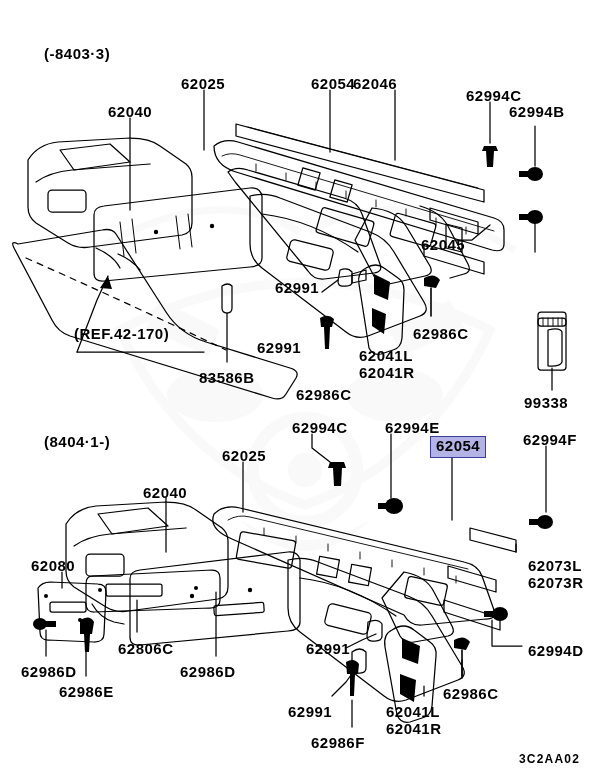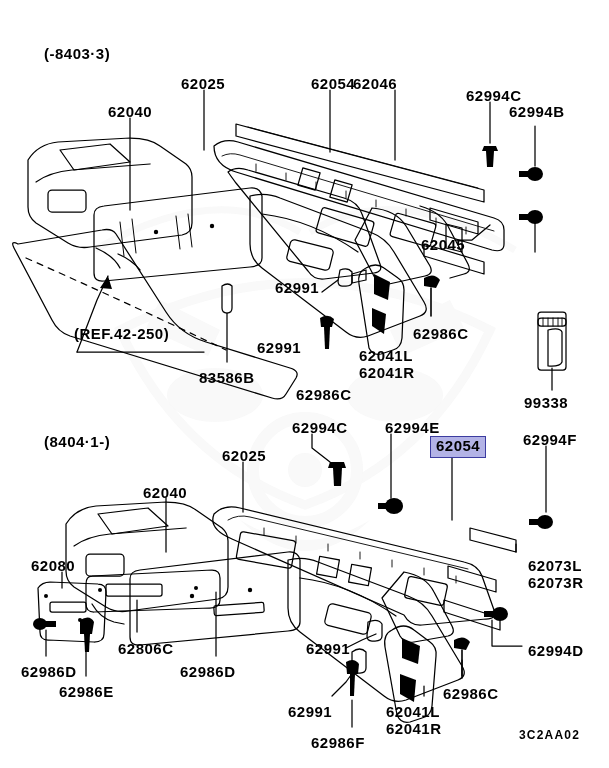--- a/index.html
+++ b/index.html
@@ -14,21 +14,21 @@
     white-space:nowrap;line-height:1.12;color:#000;
   }
   .hl{
     position:absolute;font-size:15px;font-weight:700;letter-spacing:0.5px;
     white-space:nowrap;line-height:1.12;
     background:#b3b3e6;border:1px solid #3c3ca0;color:#000;
     padding:1px 5px 2px 5px;
   }
   .wm{position:absolute;left:0;top:0;width:609px;height:768px;opacity:.10;}
   .dgm{position:absolute;left:0;top:0;width:609px;height:768px;}
-  .code{position:absolute;font-size:12px;font-weight:700;letter-spacing:1.2px;}
+  .code{position:absolute;font-size:12px;font-weight:700;letter-spacing:1.2px;margin-top:24px;}
 </style>
 </head>
 <body>
 
 <div id="stage">
 
   <svg class="wm" viewBox="0 0 609 768" aria-hidden="true">
     <g fill="#8a8a8a" opacity="0.55">
       <path d="M120 330 q185 -95 370 0 q-60 130 -185 175 q-125 -45 -185 -175 Z" fill="none" stroke="#8a8a8a" stroke-width="9"></path>
       <ellipse cx="215" cy="395" rx="48" ry="27"></ellipse>
@@ -269,21 +269,21 @@
   <div class="lbl" style="left:257px;top:340px">62991</div>
   <div class="lbl" style="left:199px;top:370px">83586B</div>
   <div class="lbl" style="left:296px;top:387px">62986C</div>
   <div class="lbl" style="left:413px;top:326px">62986C</div>
   <div class="lbl" style="left:524px;top:395px">99338</div>
 
   <div class="lbl" style="left:359px;top:348px">62041L</div>
   <div class="lbl" style="left:359px;top:365px">62041R</div>
 
 
-  <div class="lbl" style="left:74px;top:326px">(REF.42-250)</div>
+  <div class="lbl" style="left:74px;top:326px">(REF.42-170)</div>
 
   <div class="lbl" style="left:44px;top:434px">(8404·1-)</div>
 
   <div class="lbl" style="left:292px;top:420px">62994C</div>
   <div class="lbl" style="left:385px;top:420px">62994E</div>
   <div class="lbl" style="left:523px;top:432px">62994F</div>
   <div class="lbl" style="left:222px;top:448px">62025</div>
   <div class="lbl" style="left:143px;top:485px">62040</div>
   <div class="lbl" style="left:31px;top:558px">62080</div>
   <div class="lbl" style="left:118px;top:641px">62806C</div>

